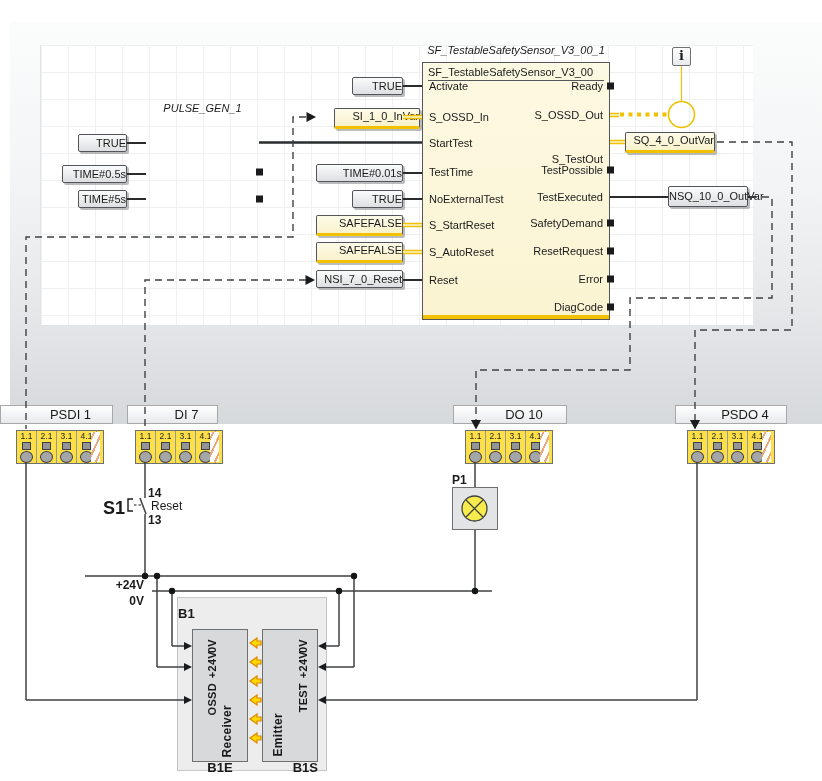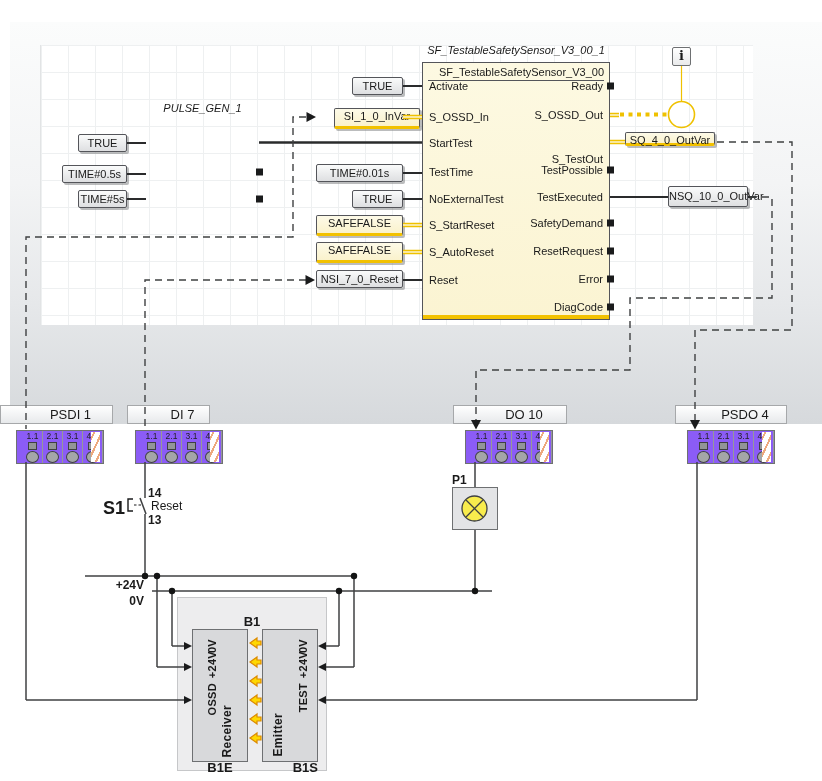--- a/index.html
+++ b/index.html
@@ -10,39 +10,39 @@
   #panel{left:10px;top:22px;width:812px;height:402px;
          background:linear-gradient(180deg,#fbfcfc 0%,#f3f4f5 40%,#e6e8ea 70%,#d6d9dc 100%);}
   #canvas{left:40px;top:45px;width:712px;height:280px;background:#fff;
           background-image:linear-gradient(to right,#eef0f1 1px,transparent 1px),
                            linear-gradient(to bottom,#eef0f1 1px,transparent 1px);
           background-size:27px 27px;border-left:1px solid #e2e4e5;}
   
   .fb{border:1.5px solid #54555a;box-sizing:border-box;}
   .fb-gray{background:linear-gradient(180deg,#f7f7f8,#e4e5e6);}
   .fb-yellow{background:linear-gradient(180deg,#fdf9e2,#fbf4d2);}
-  .fb-head{font-size:11px;text-align:right;padding:3px 0 2px;margin:0 5px;
+  .fb-head{font-size:11px;text-align:left;padding:3px 0 2px;margin:0 5px;
            border-bottom:1.2px solid #54555a;white-space:nowrap;}
   .fb-title{font-size:11px;text-align:center;white-space:nowrap;font-style:italic;}
   .pin{position:absolute;font-size:11px;white-space:nowrap;}
   .pin-l{left:6px;}
   .pin-r{right:6px;}
   .ybar{position:absolute;left:0;right:0;bottom:0;height:4px;background:#f2c100;}
   
   .litbox{position:absolute;box-sizing:border-box;border:1.2px solid #54555a;border-radius:2px;
-          font-size:11px;text-align:center;
+          font-size:11px;text-align:right;
           background:linear-gradient(180deg,#fafbfb,#dedfe1);
           box-shadow:2px 2px 0 rgba(120,121,124,.5);}
   .varbox-y{background:linear-gradient(180deg,#fdfae8,#faf2cc);border-bottom:3px solid #f2c100;}
   
   .tlabel{position:absolute;top:405px;height:19px;box-sizing:border-box;
           border:1px solid #a6a8aa;background:linear-gradient(180deg,#ffffff,#e7e9eb);
           font-size:13px;line-height:18px;text-align:center;padding-left:28px;}
   .tstrip{position:absolute;top:430px;width:88px;height:34px;box-sizing:border-box;
-          border:1.2px solid #6e7072;background:#8b5cf6;display:flex;justify-content:flex-end;}
+          border:1.2px solid #6e7072;background:#fde047;display:flex;}
   .tcell{width:20px;box-sizing:border-box;border-right:1px solid #96989a;
          display:flex;flex-direction:column;align-items:center;padding-top:1px;}
   .tcell .n{font-size:8.5px;line-height:9px;color:#222;}
   .tcell .sq{width:7px;height:7px;background:#939597;border:1px solid #3f4042;margin-top:1px;}
   .tcell .ci{width:11px;height:11px;border-radius:50%;background:#a4a6a8;border:1px solid #3f4042;margin-top:1px;}
   .stripe{position:absolute;right:3px;top:1px;bottom:1px;width:9px;
           background:repeating-linear-gradient(115deg,#ffffff 0 2px,#eda97e 2px 4px,#ffffff 4px 7px);}
   
   .hlabel{position:absolute;font-size:12px;font-weight:bold;white-space:nowrap;}
   .hsmall{position:absolute;font-size:12px;white-space:nowrap;}
@@ -94,21 +94,21 @@
   </div>
 
   <div class="litbox" style="left:352px;top:77px;width:51px;height:18px;line-height:16px;">TRUE</div>
   <div class="litbox varbox-y" style="left:334px;top:108px;width:86px;height:21px;line-height:15px;">SI_1_0_InVar</div>
   <div class="litbox" style="left:316px;top:164px;width:87px;height:18px;line-height:16px;">TIME#0.01s</div>
   <div class="litbox" style="left:352px;top:190px;width:51px;height:18px;line-height:16px;">TRUE</div>
   <div class="litbox varbox-y" style="left:316px;top:215px;width:87px;height:21px;line-height:15px;">SAFEFALSE</div>
   <div class="litbox varbox-y" style="left:316px;top:242px;width:87px;height:21px;line-height:15px;">SAFEFALSE</div>
   <div class="litbox" style="left:316px;top:270px;width:87px;height:18px;line-height:16px;">NSI_7_0_Reset</div>
 
-  <div class="litbox varbox-y" style="left:625px;top:132px;width:90px;height:14px;line-height:15px;">SQ_4_0_OutVar</div>
+  <div class="litbox varbox-y" style="left:625px;top:132px;width:90px;height:21px;line-height:15px;">SQ_4_0_OutVar</div>
   <div class="litbox" style="left:668px;top:186px;width:80px;height:21px;line-height:19px;">NSQ_10_0_OutVar</div>
 
   <div id="infobox" class="abs">
     <span>i</span>
   </div>
 
   <div class="tlabel" style="left:0;width:113px;">
     <span>PSDI 1</span></div>
   <div class="tstrip" style="left:16px;">
     <div class="tcell">
@@ -127,21 +127,21 @@
         <span class="ci"></span>
       </div>
     <div class="tcell">
         <span class="n">4.1</span>
         <span class="sq"></span>
         <span class="ci"></span>
       </div>
     <div class="stripe"></div>
   </div>
 
-  <div class="tlabel" style="left:127px;width:83px;">
+  <div class="tlabel" style="left:127px;width:91px;">
     <span>DI 7</span></div>
   <div class="tstrip" style="left:135px;">
     <div class="tcell">
         <span class="n">1.1</span>
         <span class="sq"></span>
         <span class="ci"></span>
       </div>
     <div class="tcell">
         <span class="n">2.1</span>
         <span class="sq"></span>
@@ -216,21 +216,21 @@
   <div class="hlabel" style="left:148px;top:486px;">14</div>
   <div class="hsmall" style="left:151px;top:499px;">Reset</div>
   <div class="hlabel" style="left:148px;top:513px;">13</div>
   <div class="hlabel" style="left:100px;top:578px;width:44px;text-align:right;">+24V</div>
   <div class="hlabel" style="left:100px;top:594px;width:44px;text-align:right;">0V</div>
   <div class="hlabel" style="left:452px;top:473px;">P1</div>
 
   <div id="p1box" class="abs"></div>
 
   <div id="b1outer" class="abs">
-    <div style="text-align:center;font-weight:bold;font-size:13px;padding-top:16px;">B1</div>
+    <div style="text-align:left;font-weight:bold;font-size:13px;padding-top:8px;">B1</div>
   </div>
   <div class="b1box" style="left:192px;"></div>
   <div class="b1box" style="left:262px;"></div>
 
   <div class="vtx" style="left:206px;top:639px;">0V</div>
   <div class="vtx" style="left:206px;top:651px;">+24V</div>
   <div class="vtx" style="left:206px;top:683px;">OSSD</div>
   <div class="vtx" style="left:220px;top:705px;font-size:12px;">Receiver</div>
   <div class="vtx" style="left:297px;top:639px;">0V</div>
   <div class="vtx" style="left:297px;top:651px;">+24V</div>

